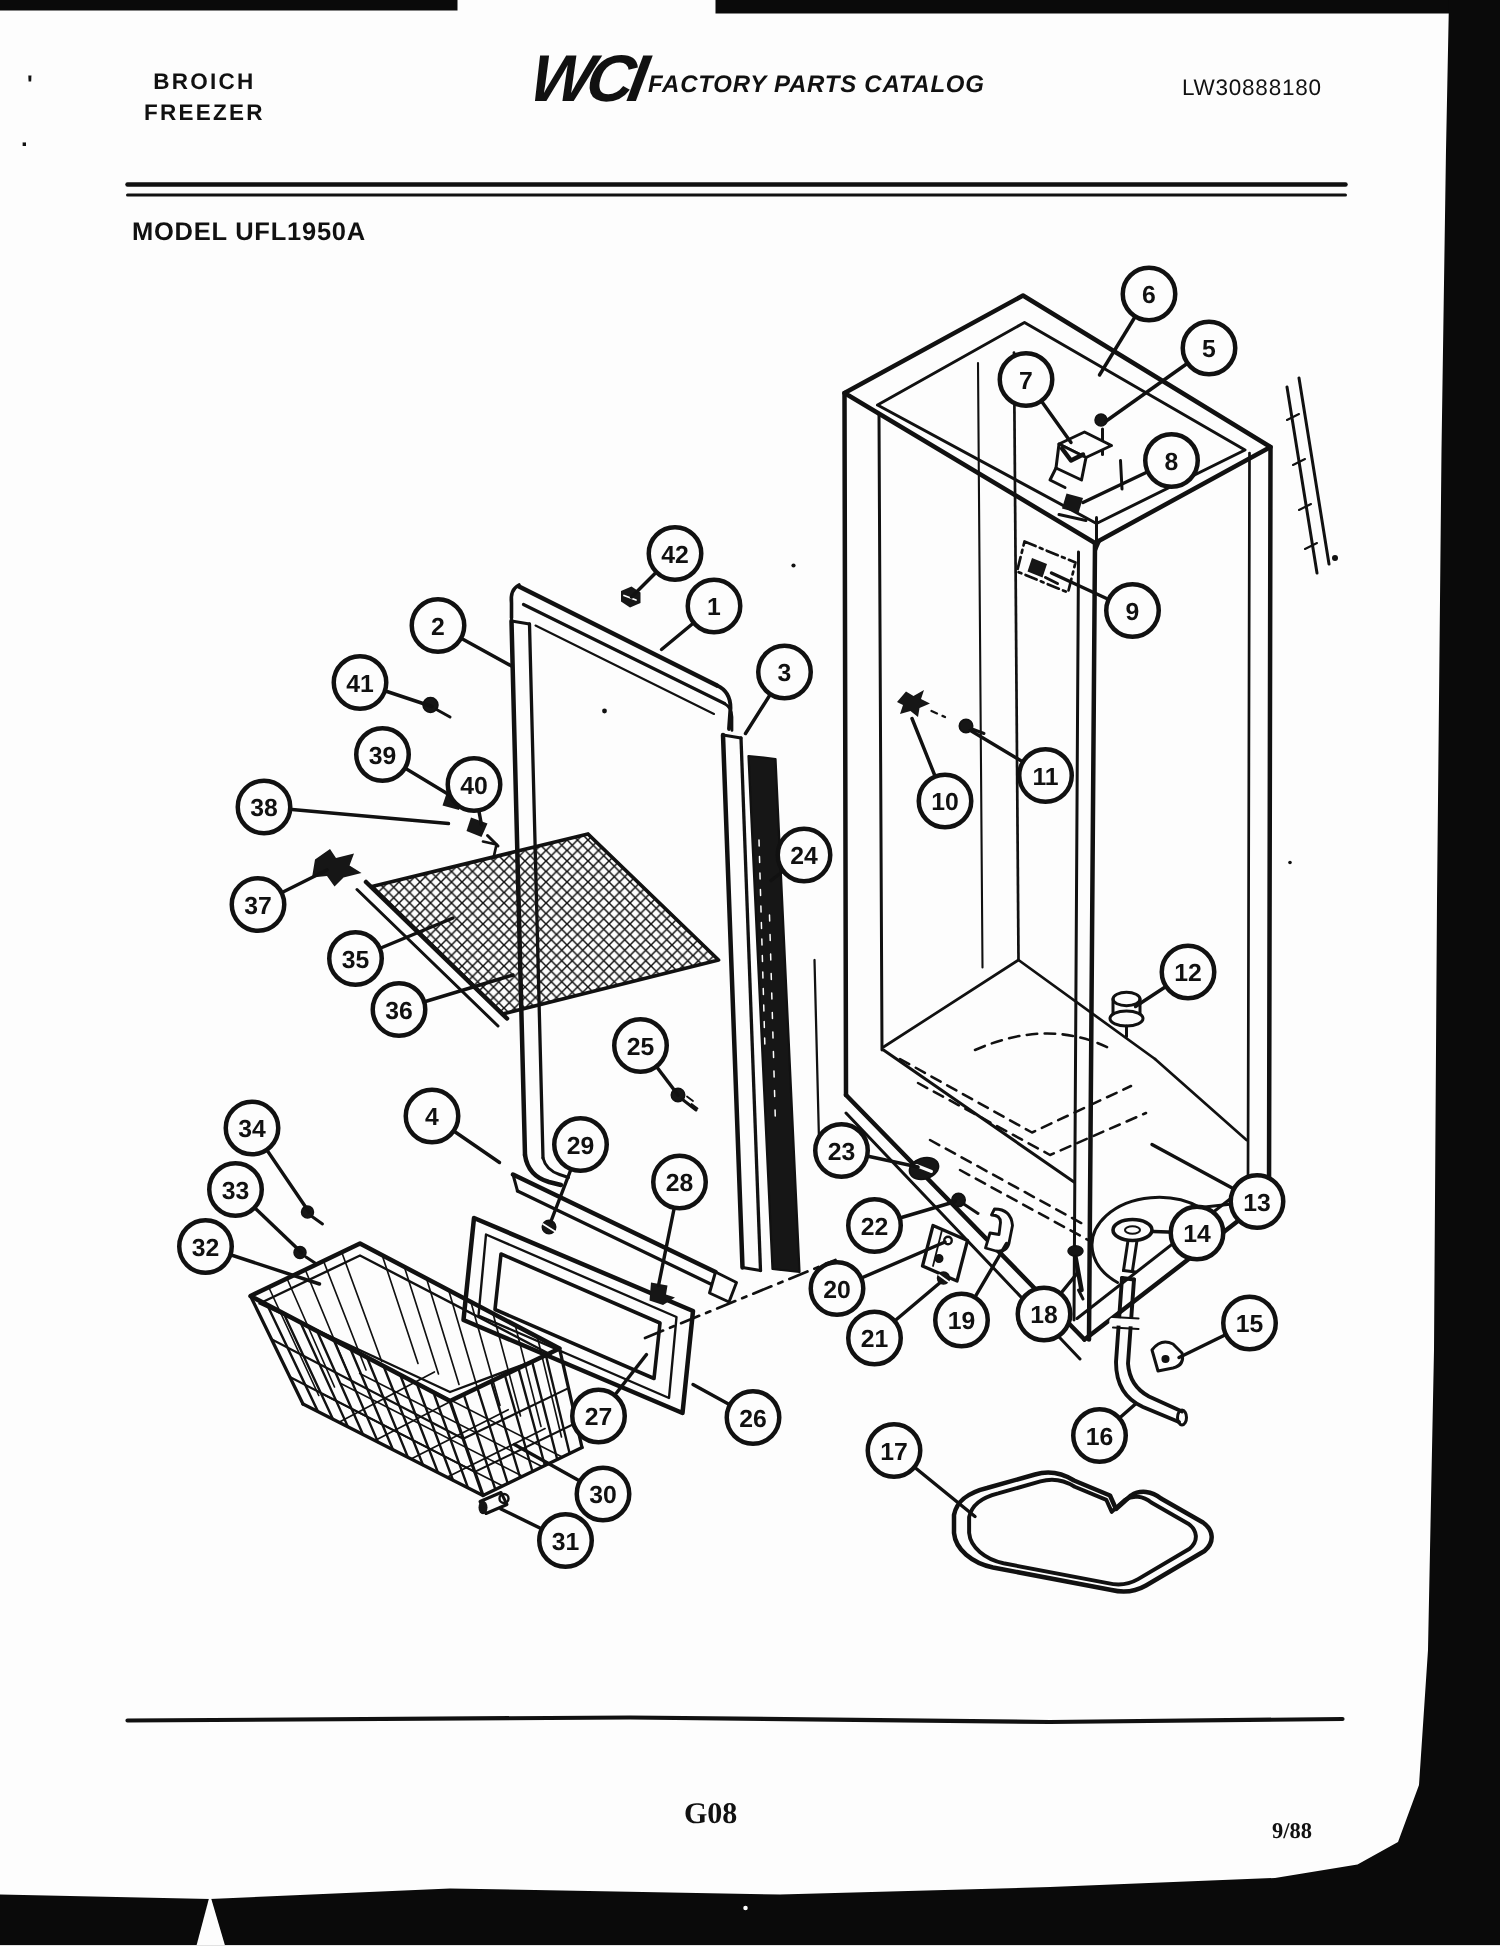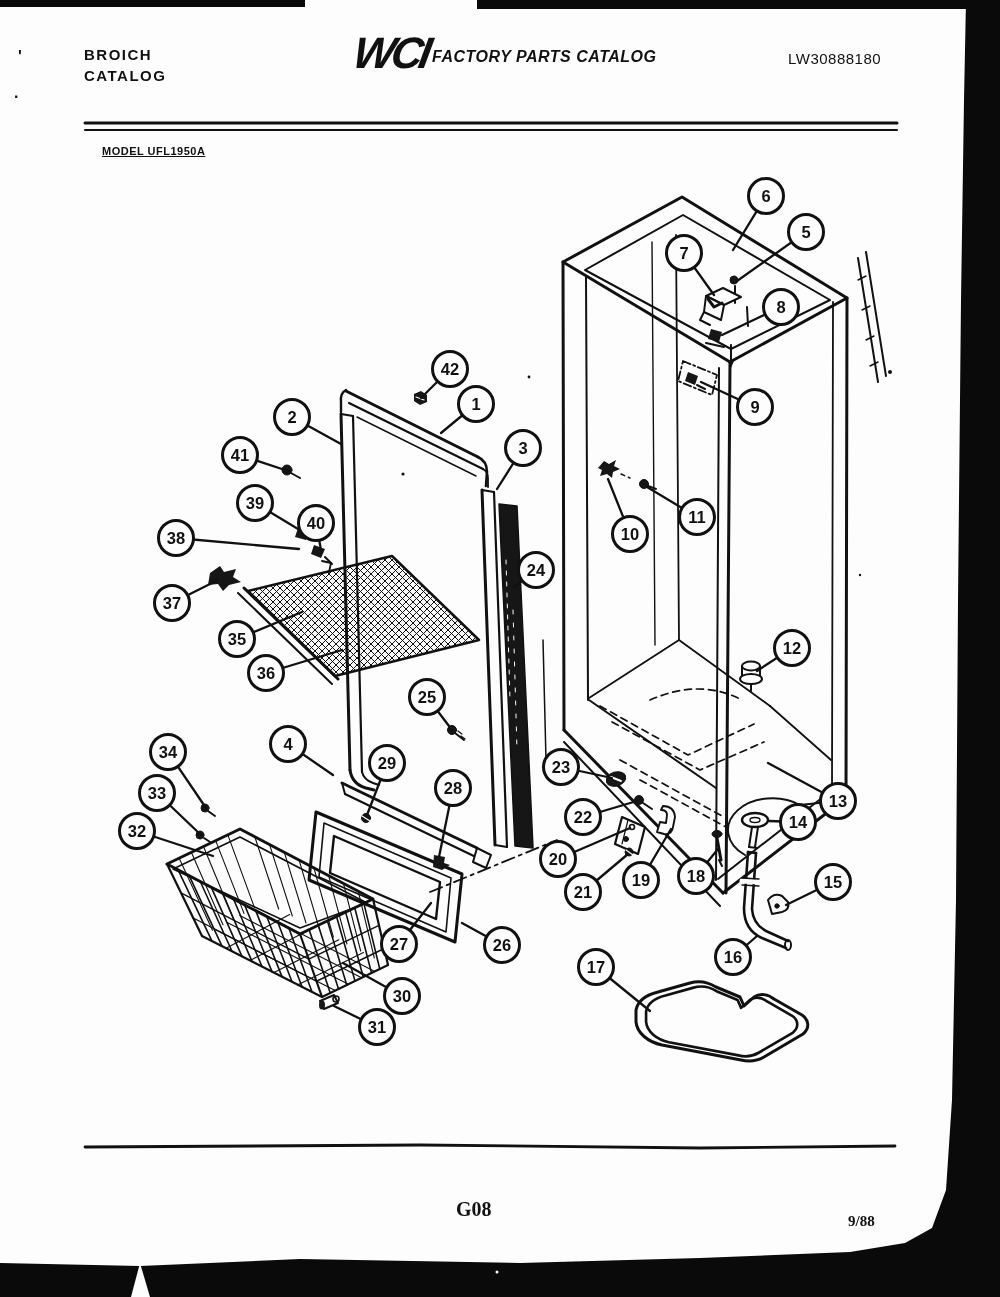--- a/index.html
+++ b/index.html
@@ -1,41 +1,41 @@
 <!DOCTYPE html>
 <html><head>
 <meta charset="utf-8">
 <style>
   html,body{margin:0;padding:0;background:#e8e8e8;}
   #page{position:relative;width:1000px;height:1297px;background:#fdfdfd;overflow:hidden;
         font-family:"Liberation Sans",sans-serif;color:#111;}
   .abs{position:absolute;}
-  .brand{left:84px;top:44px;font-size:15px;font-weight:bold;letter-spacing:1.5px;line-height:21px;}
+  .brand{left:96px;top:44px;font-size:15px;font-weight:bold;letter-spacing:1.5px;line-height:21px;text-align:center;}
   .wci-logo{left:354px;top:28px;font-size:44px;font-weight:bold;font-style:italic;
             letter-spacing:-4px;transform:skewX(-10deg);}
   .cat-title{left:432px;top:48px;font-size:16px;font-weight:bold;letter-spacing:0.5px;font-style:italic;}
   .doc-num{left:788px;top:50px;font-size:15px;font-weight:normal;letter-spacing:0.5px;}
-  .model{left:102px;top:145px;font-size:11px;font-weight:bold;letter-spacing:0.5px;text-decoration:underline;}
+  .model{left:88px;top:145px;font-size:17px;font-weight:bold;letter-spacing:0.5px;}
   .pagecode{left:456px;top:1198px;font-size:20px;font-weight:bold;font-family:"Liberation Serif",serif;}
   .datecode{left:848px;top:1202px;font-size:15px;font-weight:bold;font-family:"Liberation Serif",serif;margin-top:11px;}
   .mark1{left:18px;top:48px;font-size:16px;font-weight:bold;}
   .mark2{left:14px;top:84px;font-size:16px;font-weight:bold;}
   svg{position:absolute;left:0;top:0;}
   text.callout-num{font-family:"Liberation Sans",sans-serif;font-weight:bold;}
 </style>
 </head>
 <body>
 
 <div id="page">
 
   <div class="abs mark1">'</div>
   <div class="abs mark2">.</div>
   <div class="abs brand">
     <div>BROICH</div>
-    <div>CATALOG</div>
+    <div>FREEZER</div>
   </div>
   <div class="abs wci-logo">WCI</div>
   <div class="abs cat-title">FACTORY PARTS CATALOG</div>
   <div class="abs doc-num">LW30888180</div>
   <div class="abs model">MODEL UFL1950A</div>
 
   <div class="abs pagecode">G08</div>
   <div class="abs datecode">9/88</div>
 
   <svg id="art" width="1000" height="1297" viewBox="0 0 1000 1297">

